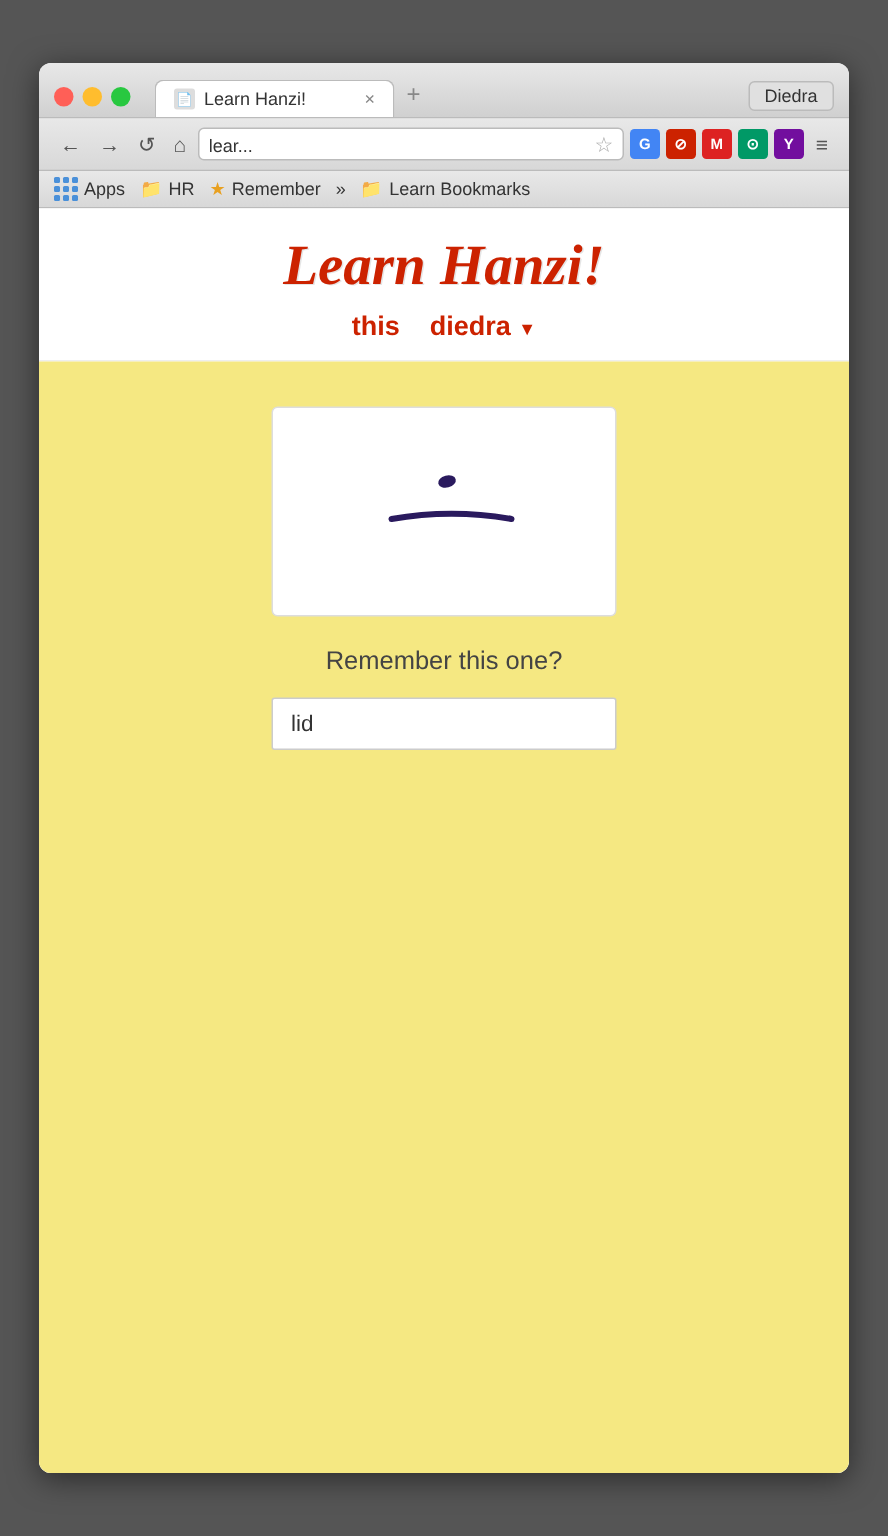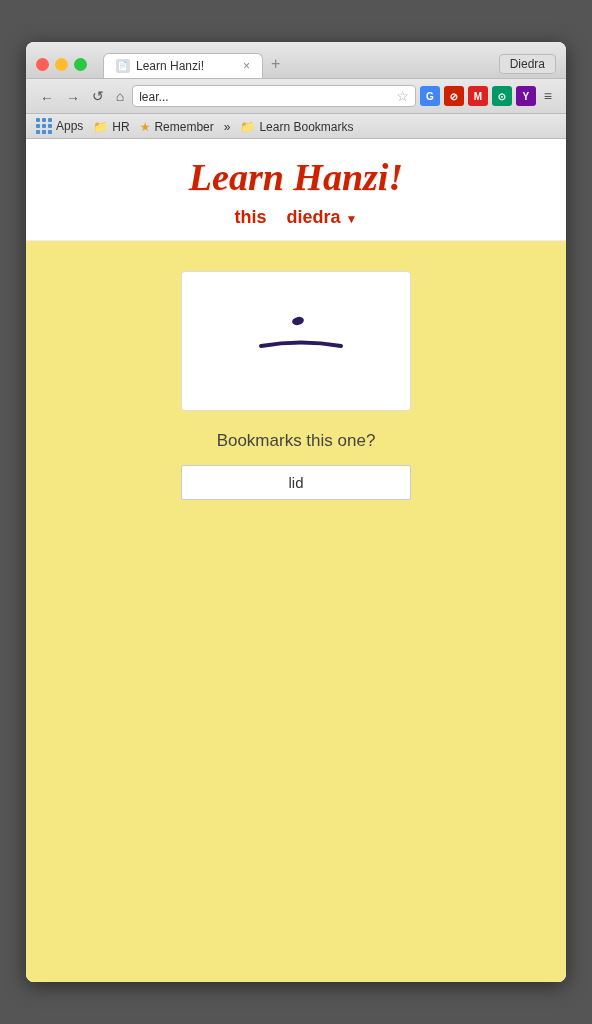--- a/index.html
+++ b/index.html
@@ -159,21 +159,21 @@
       font-weight: bold;
       color: white;
       cursor: pointer;
     }
 
     
     .bookmarks-bar {
       background: linear-gradient(to bottom, #e8e8e8, #d8d8d8);
       padding: 4px 10px;
       display: flex;
-      align-items: flex-end;
+      align-items: center;
       gap: 10px;
       border-bottom: 1px solid #bbb;
       font-size: 12px;
     }
 
     .bookmarks-item {
       display: flex;
       align-items: center;
       gap: 4px;
       color: #333;
@@ -270,21 +270,20 @@
       color: #444;
       margin-bottom: 14px;
     }
 
     .answer-input {
       width: 230px;
       border: 1px solid #ccc;
       border-radius: 2px;
       padding: 8px 12px;
       font-size: 15px;
-      text-align: center;
       color: #333;
       background: white;
       margin-bottom: 20px;
     }
 
     .correct-message {
       font-family: Georgia, 'Times New Roman', serif;
       font-size: 36px;
       font-weight: bold;
       font-style: italic;
@@ -383,20 +382,20 @@
     <div class="main-area">
 
       <div class="character-card">
         <svg class="character-svg" viewBox="0 0 180 100">
 
           <ellipse cx="92" cy="30" rx="6" ry="4" fill="#2a1a5e" transform="rotate(-15 92 30)"></ellipse>
           <path d="M55 55 Q95 48 135 55" stroke="#2a1a5e" stroke-width="4" fill="none" stroke-linecap="round"></path>
         </svg>
       </div>
 
-      <p class="prompt-text">Bookmarks this one?</p>
+      <p class="prompt-text">Remember this one?</p>
 
       <input type="text" class="answer-input" value="lid" style="">
 
 
     </div>
   </div>
 </div>
 
 </body></html>

